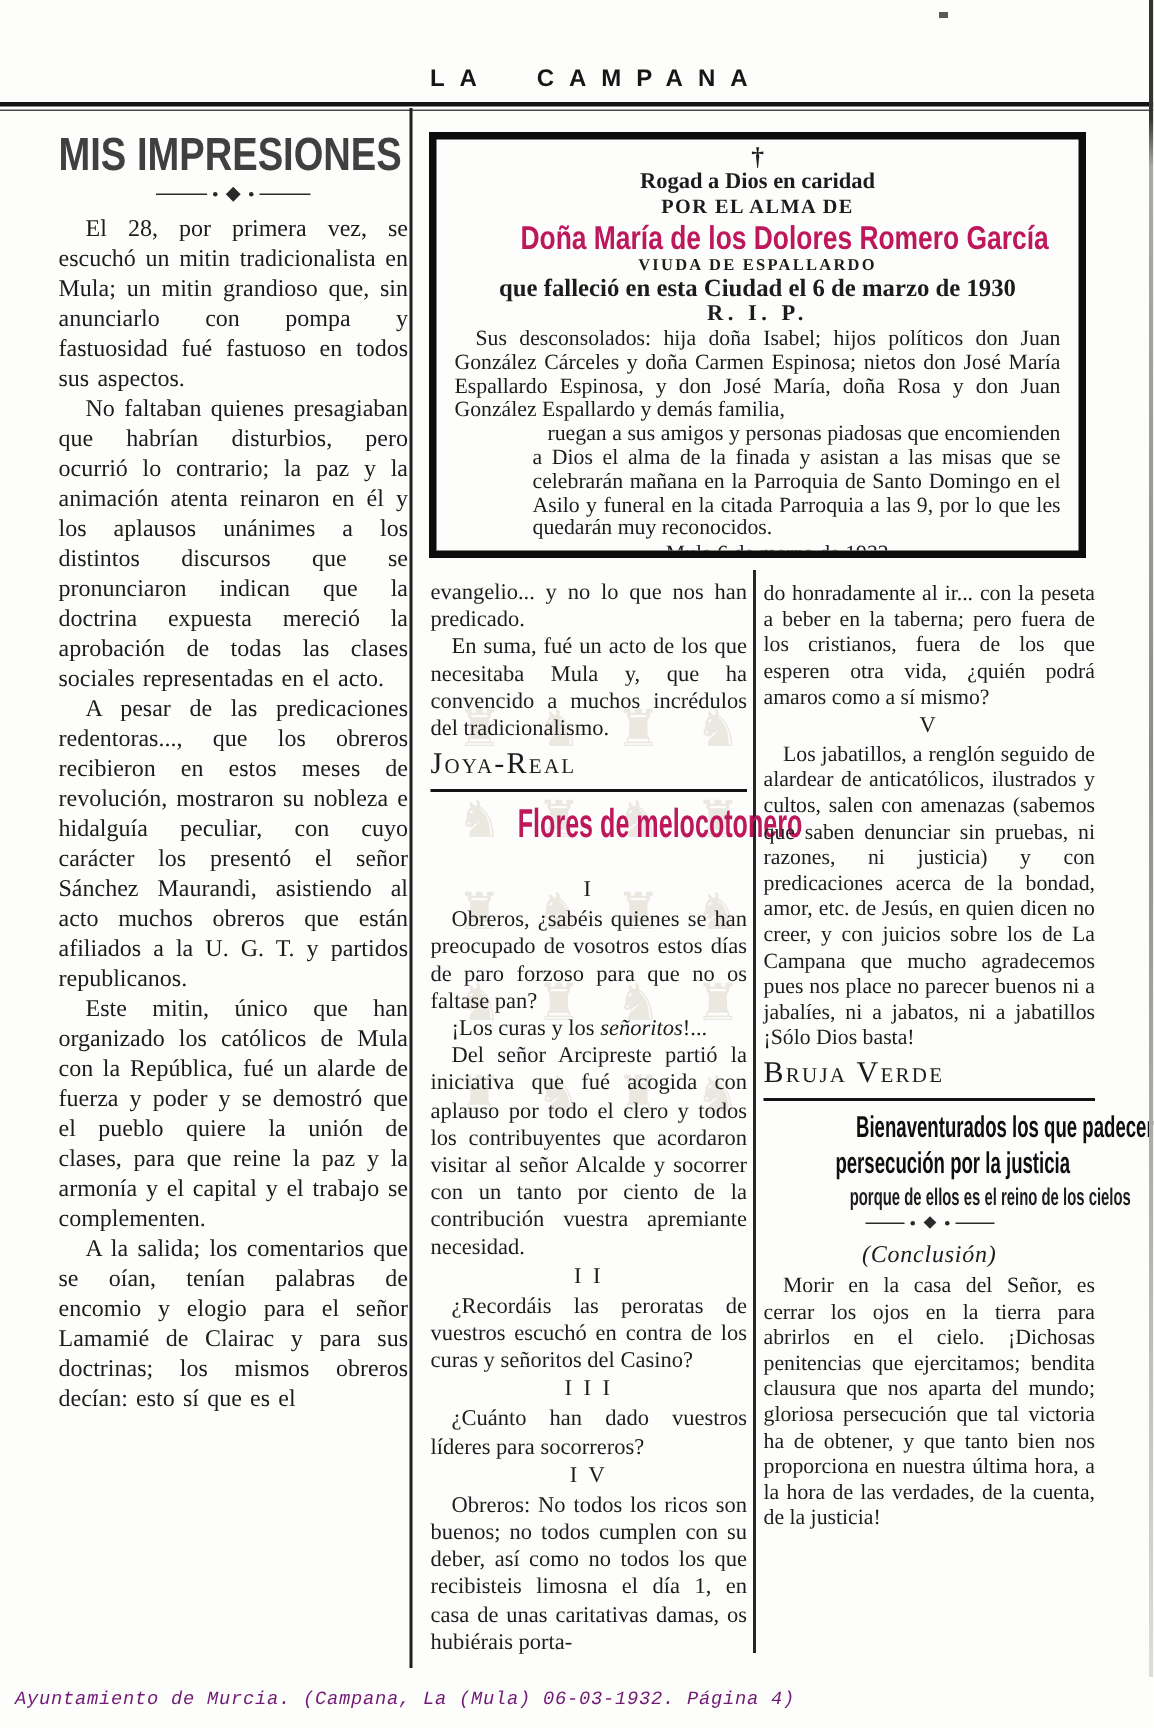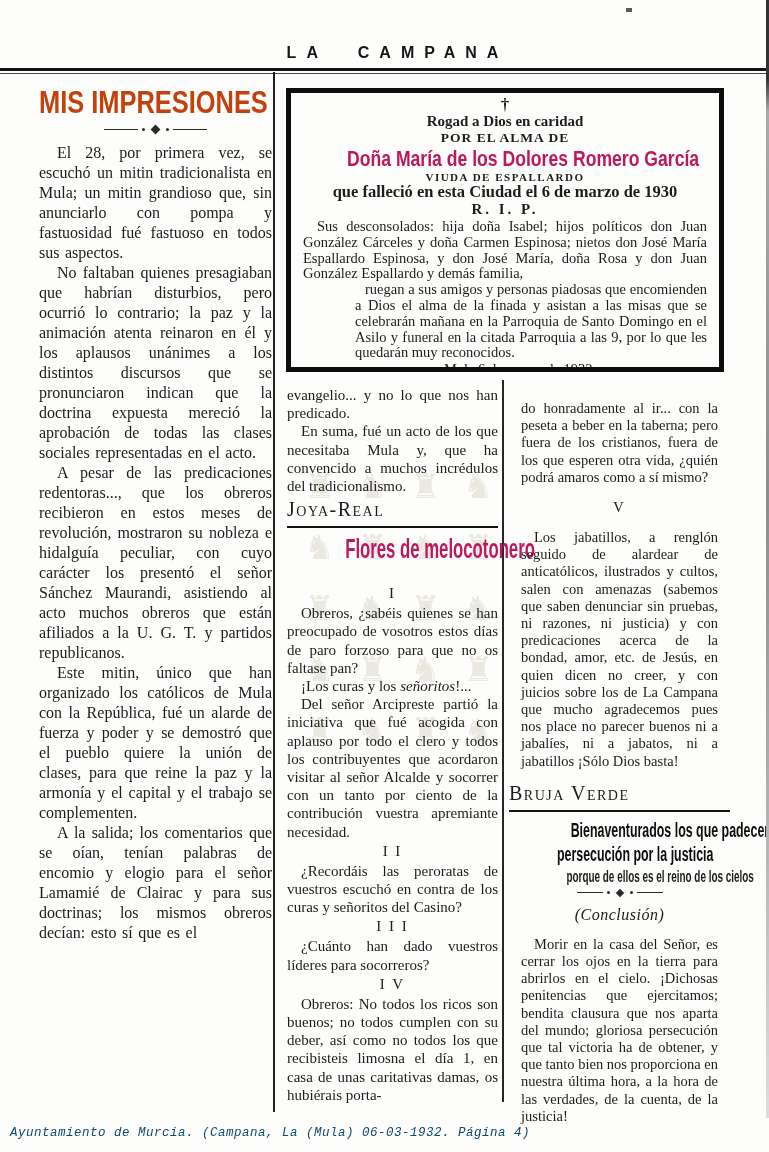--- a/index.html
+++ b/index.html
@@ -23,21 +23,21 @@
   .orn-dot{width:3px;height:3px;background:#2a2a2a;border-radius:50%;margin:0 4px;}
   .orn-diamond{width:7px;height:7px;background:#2a2a2a;transform:rotate(45deg);margin:0 3px;}
   .ornament.small .orn-line{width:26px;}
   .ornament.small .orn-diamond{width:6px;height:6px;}
 
   .condensed{display:inline-block;white-space:nowrap;}
 
   
   .col-left{position:absolute;left:39px;top:86px;width:233px;}
   .col-left h1{margin:0;font-family:"Liberation Sans",sans-serif;font-weight:bold;font-size:31px;
-               line-height:34px;color:#c2410c;}
+               line-height:34px;color:#404040;}
   .col-left h1 .condensed{transform:scaleX(0.82);transform-origin:left center;}
   .col-left p{margin:0;font-size:16px;line-height:20px;text-align:justify;text-indent:18px;
               hyphens:auto;word-spacing:1.5px;}
 
   
   .obituary{position:absolute;left:286px;top:88px;width:438px;height:284px;box-sizing:border-box;
             border:5px solid #0d0d0d;background:#fdfdfb;padding:3px 12px 0;text-align:center;overflow:hidden;}
   .ob-cross{font-size:17px;line-height:17px;font-weight:bold;}
   .ob-line1{font-weight:bold;font-size:15px;line-height:17px;}
   .ob-line2{font-weight:bold;font-size:13.5px;line-height:15px;letter-spacing:1px;}
@@ -48,21 +48,21 @@
   .ob-died{font-weight:bold;font-size:16.5px;line-height:18px;}
   .ob-rip{font-weight:bold;font-size:15px;line-height:17px;letter-spacing:3px;}
   .ob-family{margin:1px 0 0;font-size:14.5px;line-height:15.8px;text-align:justify;text-indent:14px;hyphens:auto;}
   .ob-request{margin:0 0 0 52px;font-size:14.5px;line-height:15.8px;text-align:justify;text-indent:10px;hyphens:auto;}
   .ob-date{font-size:14.5px;line-height:16px;text-align:center;padding-left:30px;}
 
   
   .col-mid{position:absolute;left:287px;top:386px;width:211px;}
   .col-mid p{margin:0;font-size:15px;line-height:18.2px;text-align:justify;text-indent:14px;hyphens:auto;}
   .col-right{position:absolute;left:509px;top:388px;width:221px;}
-  .col-right p{margin:12px;font-size:14.5px;line-height:17.2px;text-align:justify;text-indent:13px;hyphens:auto;}
+  .col-right p{margin:0;font-size:14.5px;line-height:17.2px;text-align:justify;text-indent:13px;hyphens:auto;}
   p.noindent{text-indent:0 !important;}
 
   .signature{text-align:left;padding-right:14px;font-variant:small-caps;font-size:20px;
              letter-spacing:1.5px;margin:3px 0 5px;}
   .hrule{height:2px;background:#141414;margin:5px 0 4px;}
 
   .headline-flores{margin:5px 0 19px;text-align:center;font-family:"Liberation Sans",sans-serif;
                    font-weight:bold;font-size:27px;line-height:32px;color:#be185d;}
   .headline-flores .condensed{transform:scaleX(0.62);transform-origin:center;}
   .numeral{text-align:center;font-size:15px;line-height:19px;letter-spacing:2px;margin:1px 0;}
@@ -76,21 +76,21 @@
   .conclusion{font-style:italic;font-size:16px;text-align:center;margin:6px 0 3px;letter-spacing:0.5px;}
 
   
   .watermark{position:absolute;left:293px;top:458px;width:212px;height:300px;overflow:hidden;
              display:grid;grid-template-columns:repeat(4,1fr);align-content:space-between;
              justify-items:center;pointer-events:none;opacity:0.16;color:#8d7f5d;
              font-family:"DejaVu Sans",sans-serif;font-size:34px;line-height:56px;}
 
   
   .caption{position:absolute;left:10px;top:1126px;font-family:"Liberation Mono",monospace;
-           font-style:italic;font-size:12.5px;letter-spacing:0.5px;color:#0c4a6e;}
+           font-style:italic;font-size:12.5px;letter-spacing:0.5px;color:#701a75;}
   .speck{position:absolute;left:626px;top:8px;width:6px;height:4px;background:#5a5a5a;}
   .edge-strip{position:absolute;right:0;top:0;width:3px;height:1118px;
               background:linear-gradient(180deg,#333 0%,#333 7%,#aaa 10%,#8d8d8d 45%,#b5b5b5 75%,#ddd 100%);}
   em{font-style:italic;}
 </style>
 </head>
 <body>
 
 <div class="page">
 

